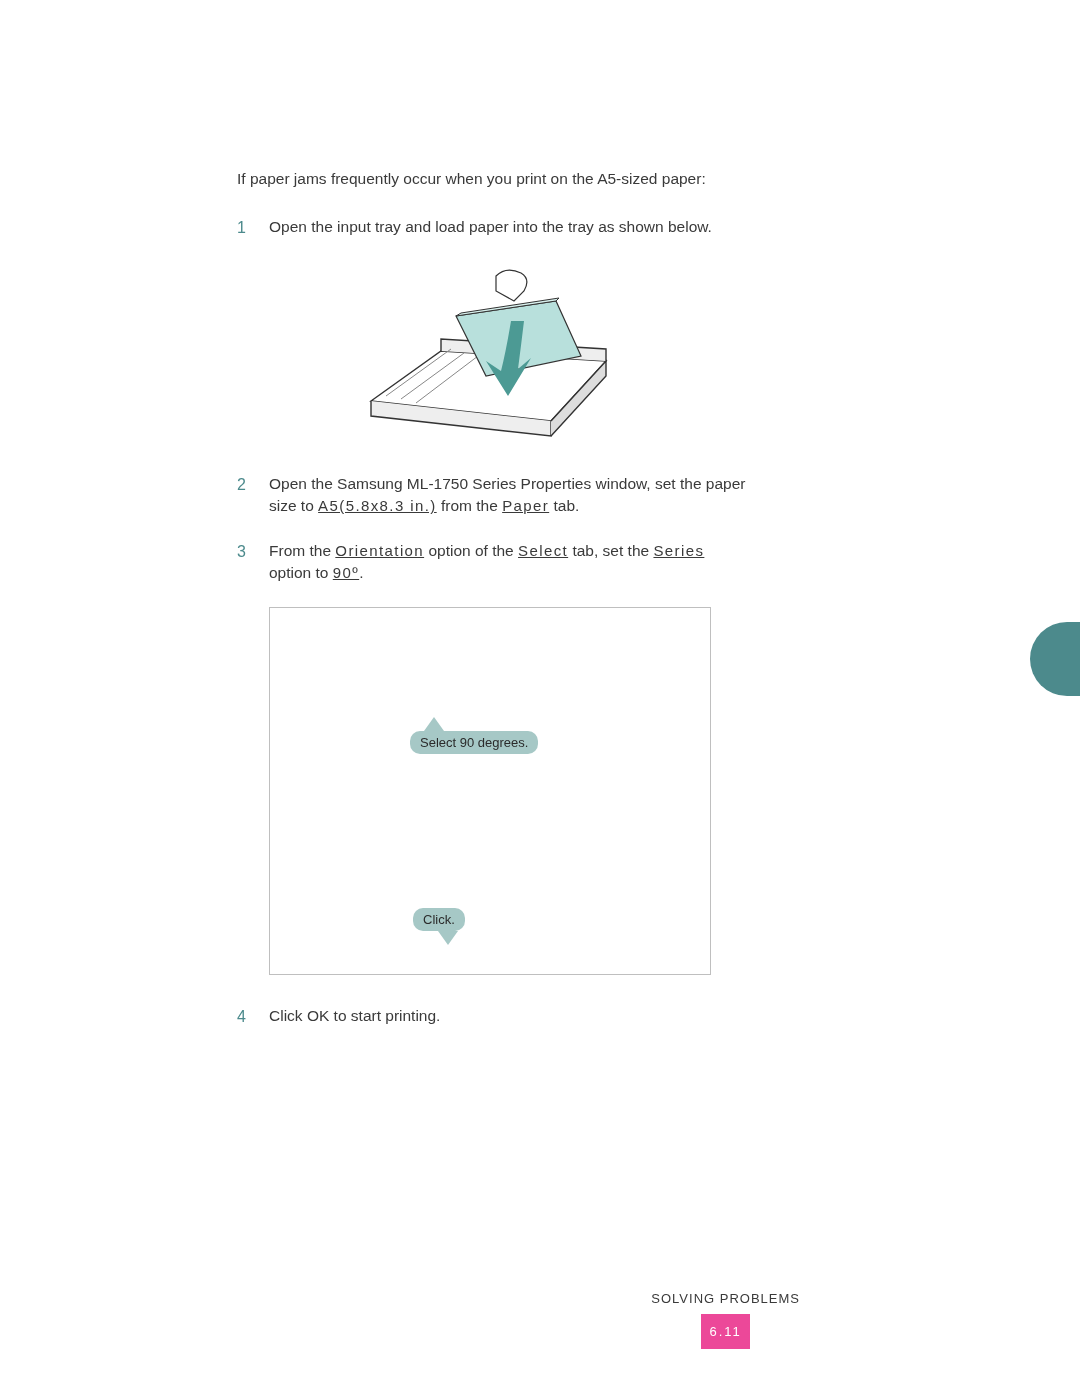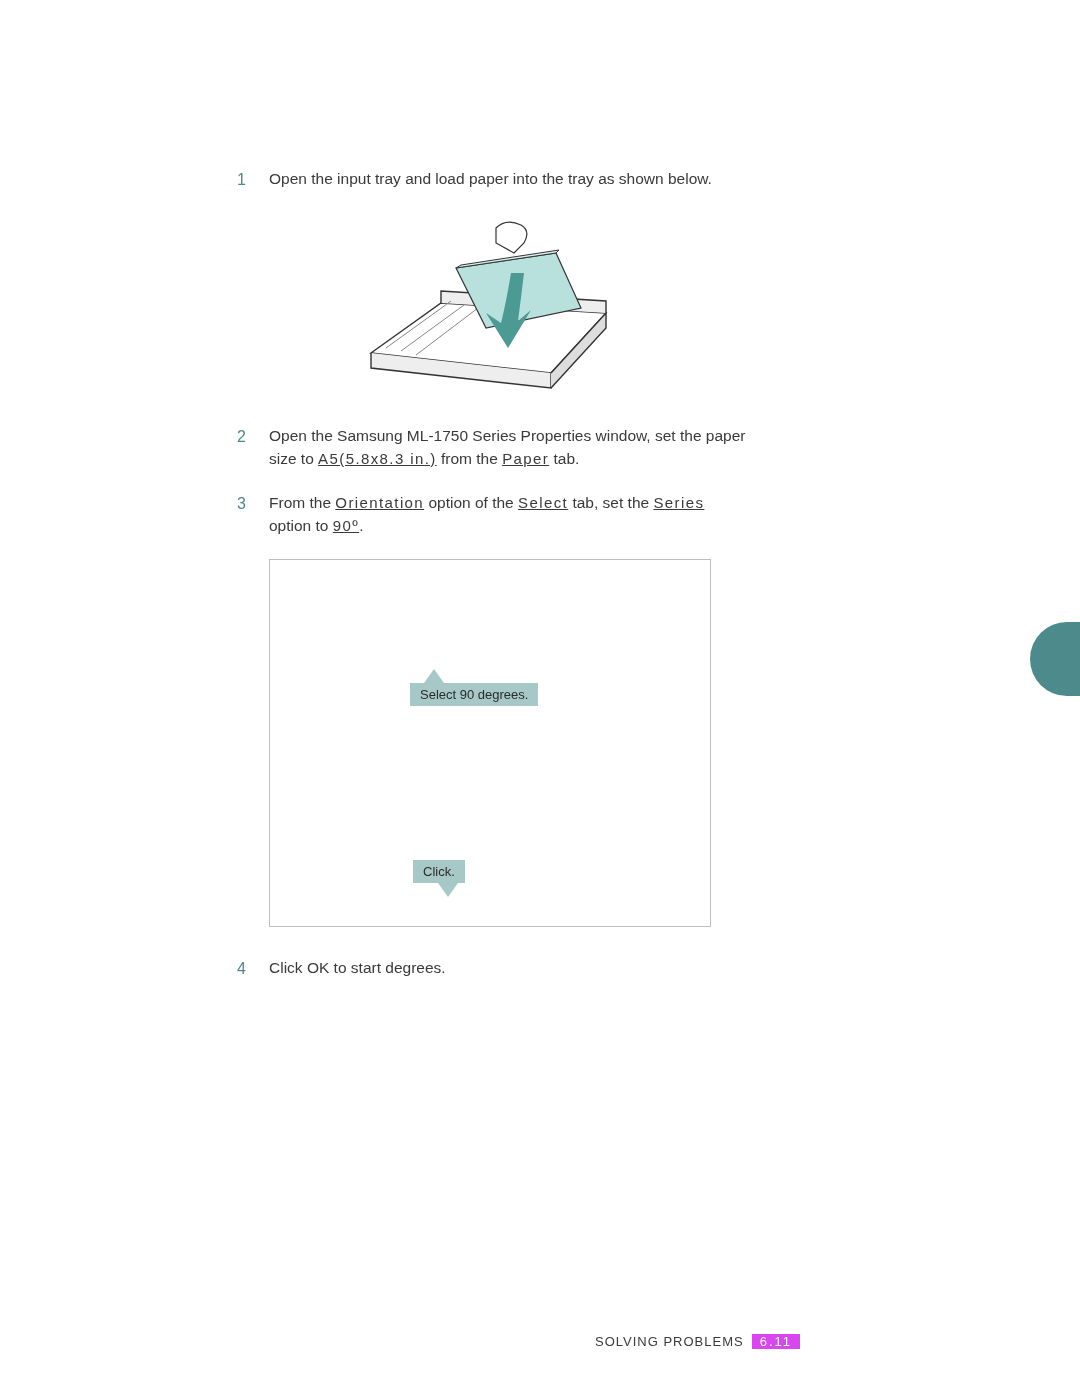--- a/index.html
+++ b/index.html
@@ -67,20 +67,21 @@
     position: relative;
     background: #fff;
   }
   .callout {
     position: absolute;
     background: #a6c8c6;
     color: #2b2b2b;
     font-size: 13px;
     padding: 4px 10px;
     white-space: nowrap;
+    border-radius: 10px;
   }
   .callout .arrow-up {
     position: absolute;
     top: -14px;
     left: 14px;
     width: 0; height: 0;
     border-left: 10px solid transparent;
     border-right: 10px solid transparent;
     border-bottom: 14px solid #a6c8c6;
   }
@@ -106,40 +107,42 @@
     border-bottom-left-radius: 37px;
   }
   .footer {
     position: absolute;
     bottom: 48px;
     right: 280px;
     font-size: 13px;
     display: flex;
     align-items: center;
     gap: 8px;
+    flex-direction: column;
   }
   .footer .label {
     letter-spacing: 1px;
     font-variant: small-caps;
     color: #3a3a3a;
   }
   .footer .pagebox {
-    background: #d946ef;
+    background: #ec4899;
     color: #fff;
-    padding: 0 8px;
+    padding: 10px 8px;
     letter-spacing: 2px;
     font-size: 13px;
   }
 </style>
 </head>
 <body>
 
 <div class="content">
 
 
+  <p class="intro">If paper jams frequently occur when you print on the A5-sized paper:</p>
 
   <div class="step">
     <div class="num">1</div>
     <div class="txt">Open the input tray and load paper into the tray as shown below.</div>
   </div>
 
   <div class="fig1">
     <svg viewBox="0 0 295 182" width="295" height="182">
       <g stroke="#333" stroke-width="1.4" fill="none">
         <path d="M25 140 L95 90 L260 100 L205 160 Z" fill="#fff"></path>
@@ -181,21 +184,21 @@
       </div>
       <div class="callout callout2">
         <span>Click.</span>
         <div class="arrow-down"></div>
       </div>
     </div>
   </div>
 
   <div class="step">
     <div class="num">4</div>
-    <div class="txt">Click OK to start degrees.</div>
+    <div class="txt">Click OK to start printing.</div>
   </div>
 
 </div>
 
 <div class="side-tab"></div>
 
 <div class="footer">
   <span class="label">SOLVING PROBLEMS</span>
   <span class="pagebox">6.11</span>
 </div>

